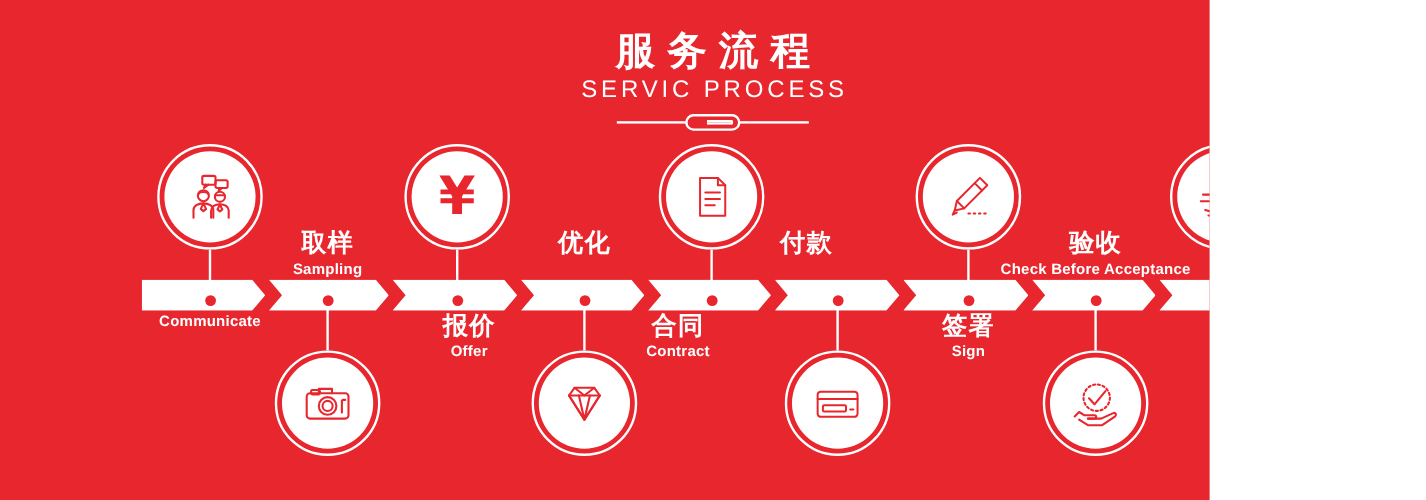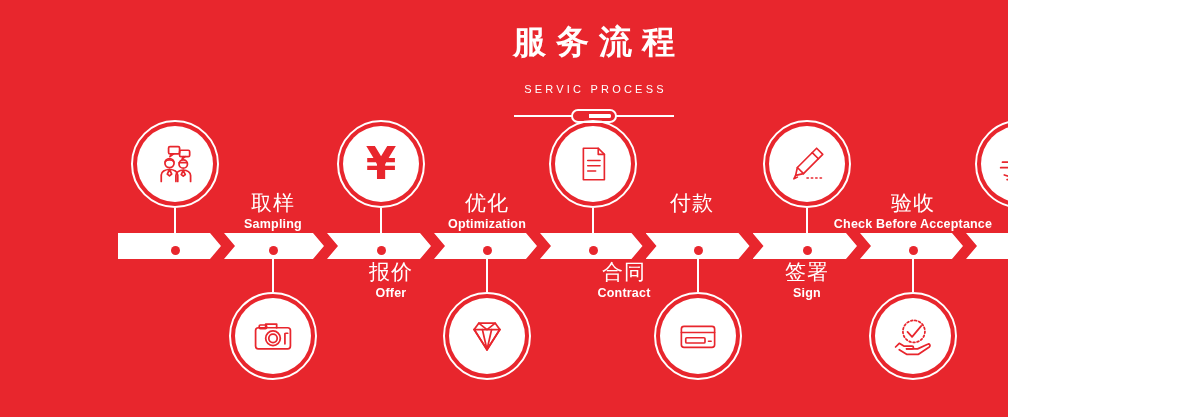--- a/index.html
+++ b/index.html
@@ -28,26 +28,26 @@
   .title-cn {
     color: #ffffff;
     font-size: 33px;
     font-weight: 700;
     letter-spacing: 10px;
     line-height: 40px;
     text-indent: 10px;
   }
   .title-en {
     color: #ffffff;
-    font-size: 11px;
+    font-size: 20px;
     font-weight: 400;
     letter-spacing: 3.2px;
     line-height: 22px;
     text-indent: 3px;
-    margin-top: 16px;
+    margin-top: 2px;
   }
   .divider {
     position: relative;
     width: 160px;
     height: 14px;
     margin: 9px auto 0;
   }
   .divider .rule {
     position: absolute;
     top: 6px;
@@ -157,21 +157,21 @@
   .step-label {
     position: absolute;
     width: 260px;
     margin-left: -130px;
     text-align: center;
     color: #ffffff;
     z-index: 2;
   }
   .step-label .cn {
     font-size: 21px;
-    font-weight: 400;
+    font-weight: 700;
     letter-spacing: 1px;
     line-height: 25px;
   }
   .step-label .en {
     font-size: 12.5px;
     font-weight: 700;
     letter-spacing: 0.2px;
     line-height: 16px;
     margin-top: 1px;
   }
@@ -218,20 +218,21 @@
             <path d="M9 43v-7c0-3.6 4-6 9-6s9 2.4 9 6v7"></path>
             <path d="M18 30l-2.4 5 2.4 2 2.4-2z"></path>
             <circle cx="33" cy="24" r="4.6"></circle>
             <path d="M28.6 22.6h8.8"></path>
             <path d="M25 43v-6.5c0-3.4 3.6-5.8 8-5.8s8 2.4 8 5.8V43"></path>
             <path d="M33 31l-2.2 4.5 2.2 1.8 2.2-1.8z"></path>
           </svg>
         </div>
       </div>
       <div class="step-label" style="left: 175px; top: 259px;">
+        <div class="en">Communicate</div>
       </div>
       <div class="node-dot" style="left: 273px;"></div>
       <div class="stem" style="left: 273px; top: 250px; height: 42px;"></div>
       <div class="icon-circle" style="left: 273px; top: 292px;">
         <div class="inner">
           <svg width="44" height="44" viewBox="0 0 48 48" fill="none" stroke="#e8262d" stroke-width="1.9" stroke-linecap="round" stroke-linejoin="round">
             <rect x="5" y="15" width="38" height="23" rx="3"></rect>
             <path d="M16 15V11h12v4"></path>
             <rect x="9" y="12" width="8" height="4" rx="1.2"></rect>
             <circle cx="24" cy="26.5" r="8"></circle>
@@ -264,50 +265,49 @@
             <path d="M10 17h28l-14 22z"></path>
             <path d="M10 17l5-7h18l5 7"></path>
             <path d="M15 10l9 7 9-7"></path>
             <path d="M10 17l14 22M38 17L24 39"></path>
             <path d="M19 17l5 22M29 17l-5 22"></path>
           </svg>
         </div>
       </div>
       <div class="step-label" style="left: 487px; top: 190px;">
         <div class="cn">优化</div>
-        <div class="en">Optimization</div>
       </div>
       <div class="node-dot" style="left: 593px;"></div>
       <div class="stem" style="left: 593px; top: 208px; height: 42px;"></div>
       <div class="icon-circle" style="left: 593px; top: 120px;">
         <div class="inner">
           <svg width="42" height="42" viewBox="0 0 48 48" fill="none" stroke="#e8262d" stroke-width="1.9" stroke-linecap="round" stroke-linejoin="round">
             <path d="M13 6h17l7 7v29H13z"></path>
             <path d="M30 6v7h7"></path>
             <path d="M18 20h14M18 26h14M18 32h9"></path>
           </svg>
         </div>
       </div>
-      <div class="step-label" style="left: 624px; top: 259px;">
+      <div class="step-label" style="left: 565px; top: 259px;">
         <div class="cn">合同</div>
         <div class="en">Contract</div>
       </div>
       <div class="node-dot" style="left: 698px;"></div>
       <div class="stem" style="left: 698px; top: 250px; height: 42px;"></div>
       <div class="icon-circle" style="left: 698px; top: 292px;">
         <div class="inner">
           <svg width="42" height="42" viewBox="0 0 48 48" fill="none" stroke="#e8262d" stroke-width="1.9" stroke-linecap="round" stroke-linejoin="round">
             <rect x="5" y="13" width="38" height="24" rx="3"></rect>
             <path d="M5 20h38"></path>
             <rect x="10" y="26" width="22" height="6" rx="1.2"></rect>
             <path d="M36 30h3"></path>
           </svg>
         </div>
       </div>
-      <div class="step-label" style="left: 692px; top: 190px;">
+      <div class="step-label" style="left: 672px; top: 190px;">
         <div class="cn">付款</div>
       </div>
       <div class="node-dot" style="left: 807px;"></div>
       <div class="stem" style="left: 807px; top: 208px; height: 42px;"></div>
       <div class="icon-circle" style="left: 807px; top: 120px;">
         <div class="inner">
           <svg width="42" height="42" viewBox="0 0 48 48" fill="none" stroke="#e8262d" stroke-width="1.9" stroke-linecap="round" stroke-linejoin="round">
             <path d="M35 6l7 7-22 22-9 2 2-9z"></path>
             <path d="M30 11l7 7"></path>
             <path d="M13 28l7 7"></path>

